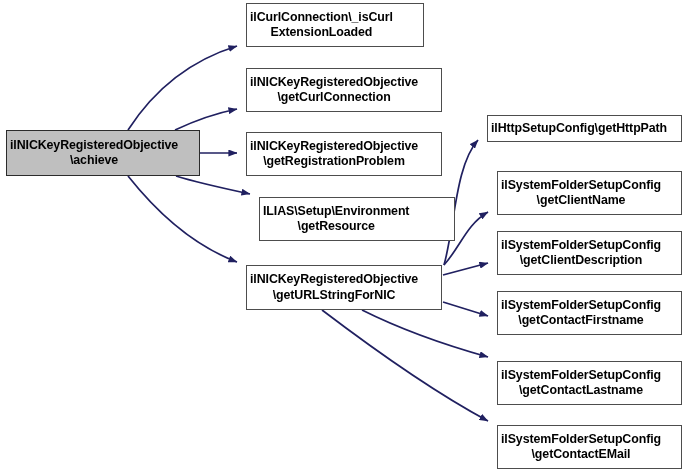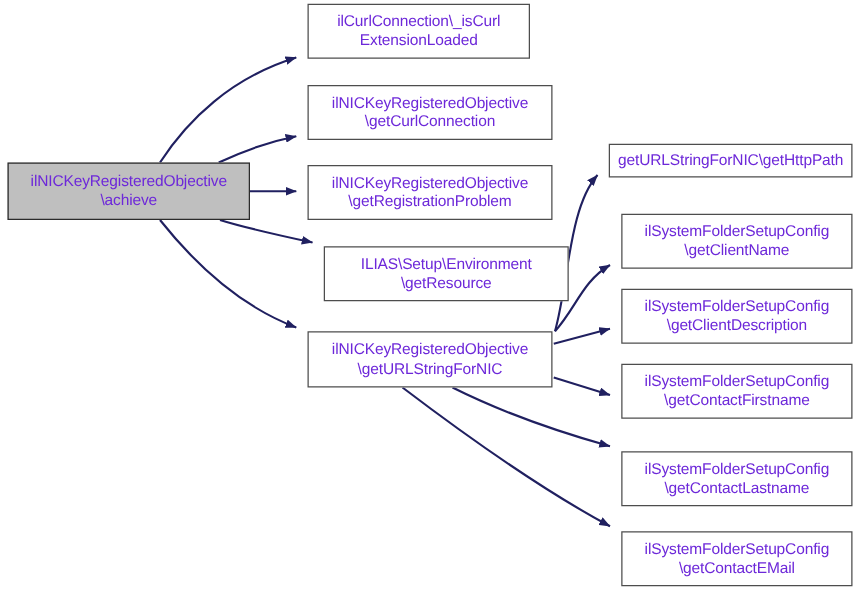--- a/index.html
+++ b/index.html
@@ -23,30 +23,30 @@
     top: 0;
     width: 692px;
     height: 476px;
     pointer-events: none;
   }
   .node {
     position: absolute;
     box-sizing: border-box;
     display: flex;
     align-items: center;
-    justify-content: center;
     text-align: center;
     background: #ffffff;
     border: 1px solid #4d4d4d;
-    color: #6d28d9;
+    color: #000000;
     font-size: 12.4px;
     line-height: 15.5px;
     letter-spacing: -0.1px;
     white-space: pre-line;
     z-index: 2;
+    font-weight: bold;
   }
   .node.current {
     background: #bfbfbf;
     border: 1px solid #2b2b2b;
   }
   .node-label {
     display: block;
     padding: 0 3px;
     white-space: pre-line;
   }
@@ -110,21 +110,21 @@
     <span class="node-label">ILIAS\Setup\Environment
 \getResource</span>
   </div>
 
   <div class="node" style="left:246px; top:265px; width:196px; height:45px;">
     <span class="node-label">ilNICKeyRegisteredObjective
 \getURLStringForNIC</span>
   </div>
 
   <div class="node" style="left:487px; top:115px; width:195px; height:27px;">
-    <span class="node-label">getURLStringForNIC\getHttpPath</span>
+    <span class="node-label">ilHttpSetupConfig\getHttpPath</span>
   </div>
 
   <div class="node" style="left:497px; top:171px; width:185px; height:44px;">
     <span class="node-label">ilSystemFolderSetupConfig
 \getClientName</span>
   </div>
 
   <div class="node" style="left:497px; top:231px; width:185px; height:44px;">
     <span class="node-label">ilSystemFolderSetupConfig
 \getClientDescription</span>

